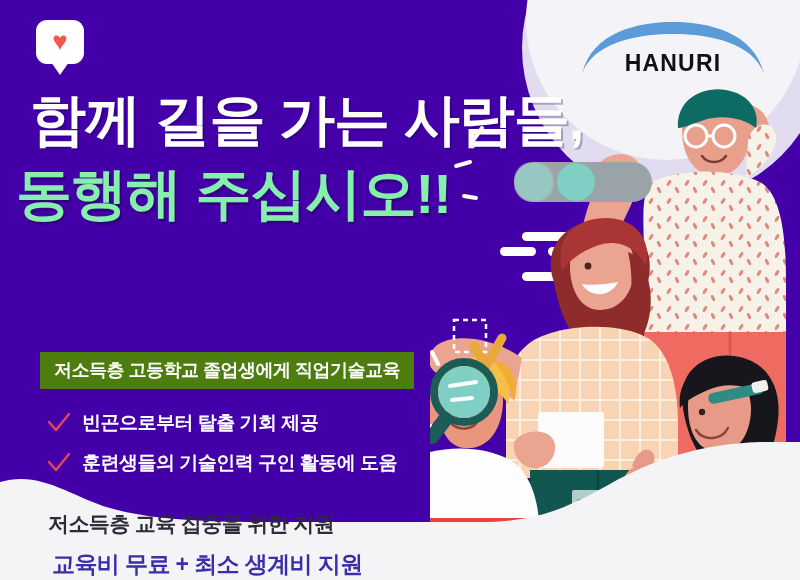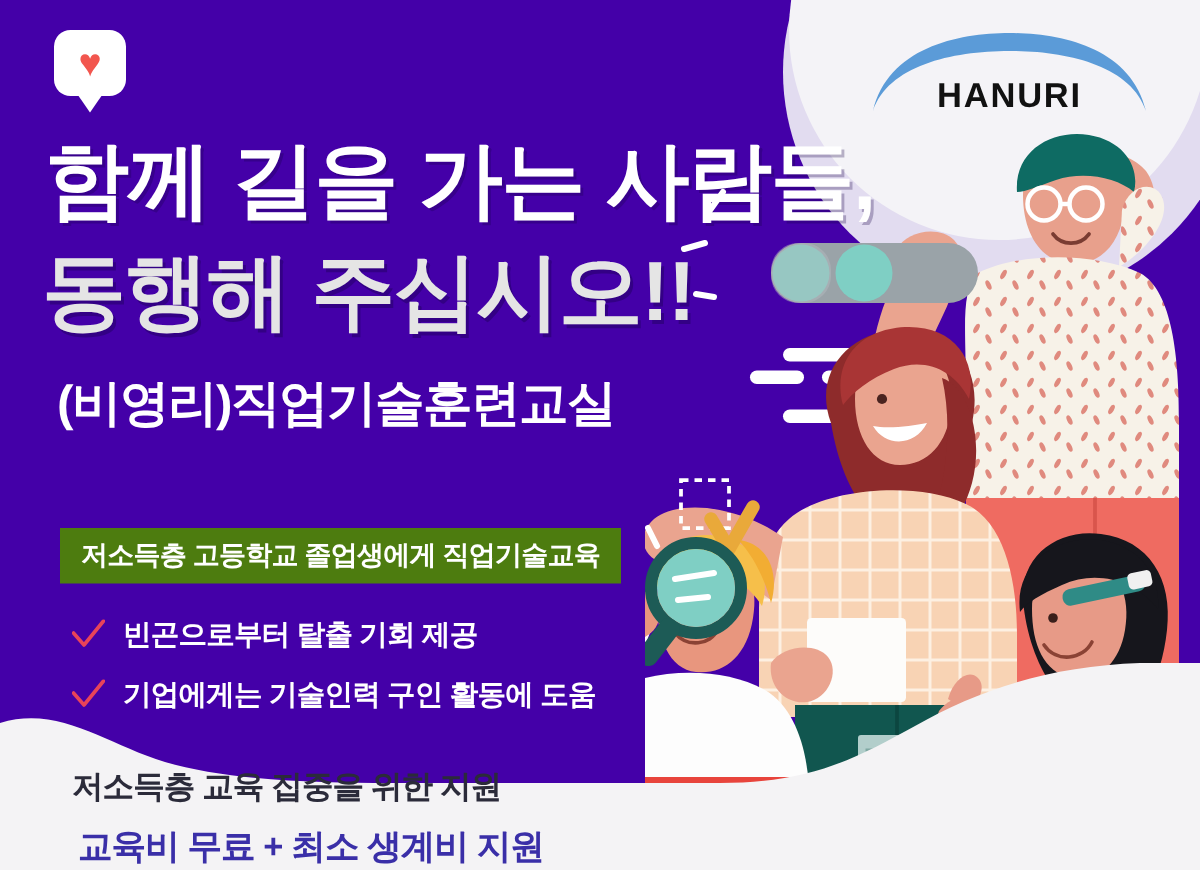--- a/index.html
+++ b/index.html
@@ -81,23 +81,23 @@
   .headline1 {
     position:absolute; left:30px; top:92px;
     font-size:56px; font-weight:bold;
     color:#ffffff;
     letter-spacing:-1px;
     line-height:1;
     white-space:nowrap;
     text-shadow:2px 2px 0 rgba(20,0,70,.28);
   }
   .headline2 {
-    position:absolute; left:28px; top:166px;
+    position:absolute; left:16px; top:166px;
     font-size:56px; font-weight:bold;
-    color:#e5e5e5;
+    color:#86efac;
     letter-spacing:-1px;
     line-height:1;
     white-space:nowrap;
     text-shadow:2px 3px 0 rgba(20,0,70,.35);
   }
   .subhead {
     position:absolute; left:38px; top:252px;
     font-size:33px; font-weight:bold;
     color:#ffffff;
     letter-spacing:-1px;
@@ -184,36 +184,35 @@
     </div>
     <div class="logo-name">HANURI</div>
   </div>
 
   <div class="bubble">
     <span class="heart">♥</span>
   </div>
 
   <div class="headline1">함께 길을 가는 사람들,</div>
   <div class="headline2">동행해 주십시오!!</div>
-  <div class="subhead">(비영리)직업기술훈련교실</div>
 
   <div class="banner">저소득층 고등학교 졸업생에게 직업기술교육</div>
 
   <div class="bullets">
     <div class="bullet">
       <svg class="check" viewBox="0 0 22 20">
         <path d="M1 9 L8 17 L21 1" stroke="#e8445a" stroke-width="2.4" fill="none" stroke-linecap="round" stroke-linejoin="round"></path>
       </svg>
       <span class="btext">빈곤으로부터 탈출 기회 제공</span>
     </div>
     <div class="bullet">
       <svg class="check" viewBox="0 0 22 20">
         <path d="M1 9 L8 17 L21 1" stroke="#e8445a" stroke-width="2.4" fill="none" stroke-linecap="round" stroke-linejoin="round"></path>
       </svg>
-      <span class="btext">기업에게는 기술인력 구인 활동에 도움</span>
+      <span class="btext">훈련생들의 기술인력 구인 활동에 도움</span>
     </div>
   </div>
 
   <div class="deco-lines">
     <div class="ln" style="width:58px; margin-left:22px;"></div>
     <div class="ln" style="width:36px; display:inline-block;"></div>
     <div class="ln" style="width:26px; display:inline-block; margin-left:8px;"></div>
     <div class="ln" style="width:58px; margin-left:22px; margin-top:6px;"></div>
   </div>
 

